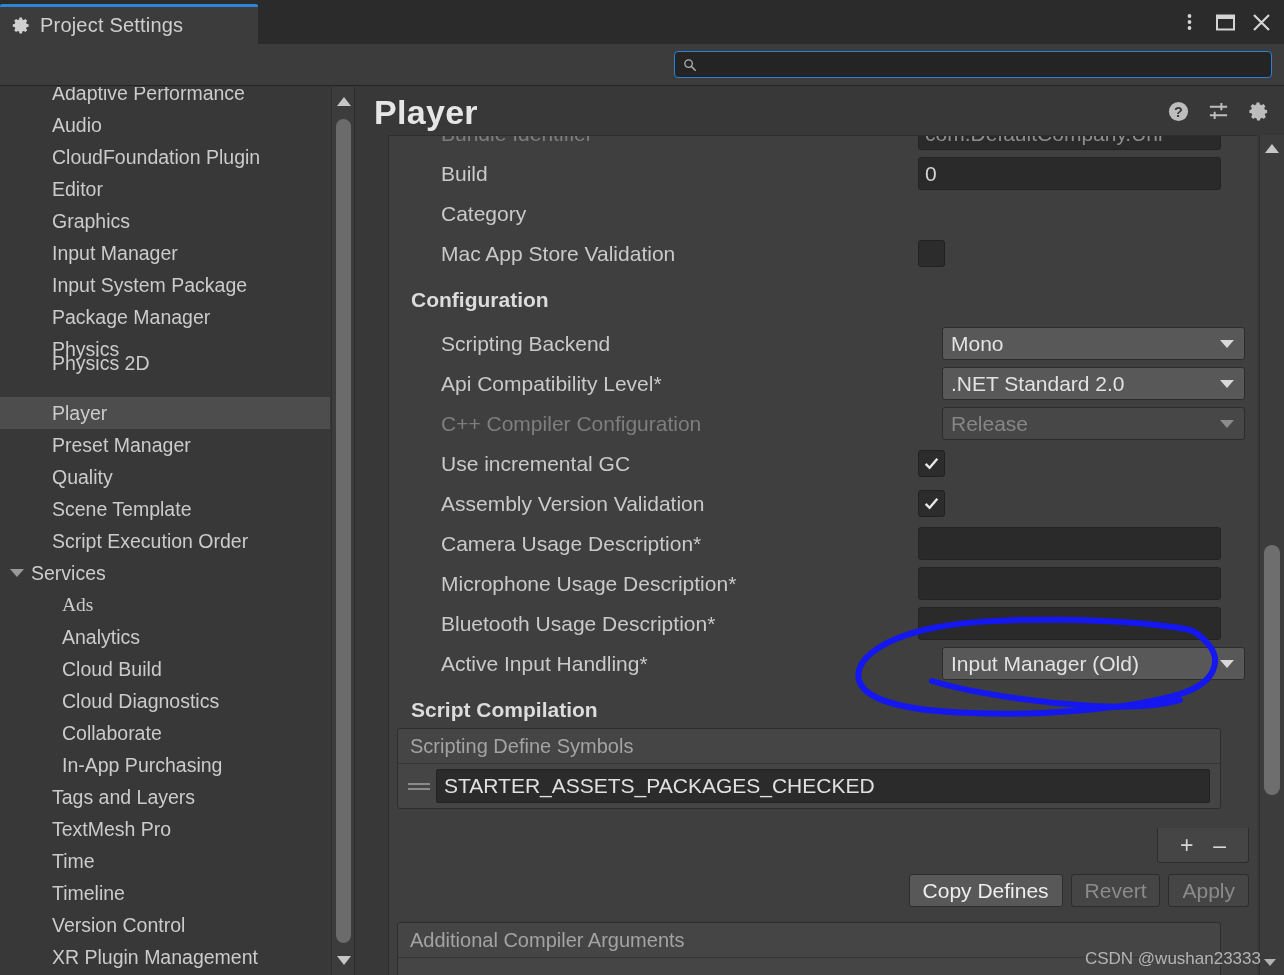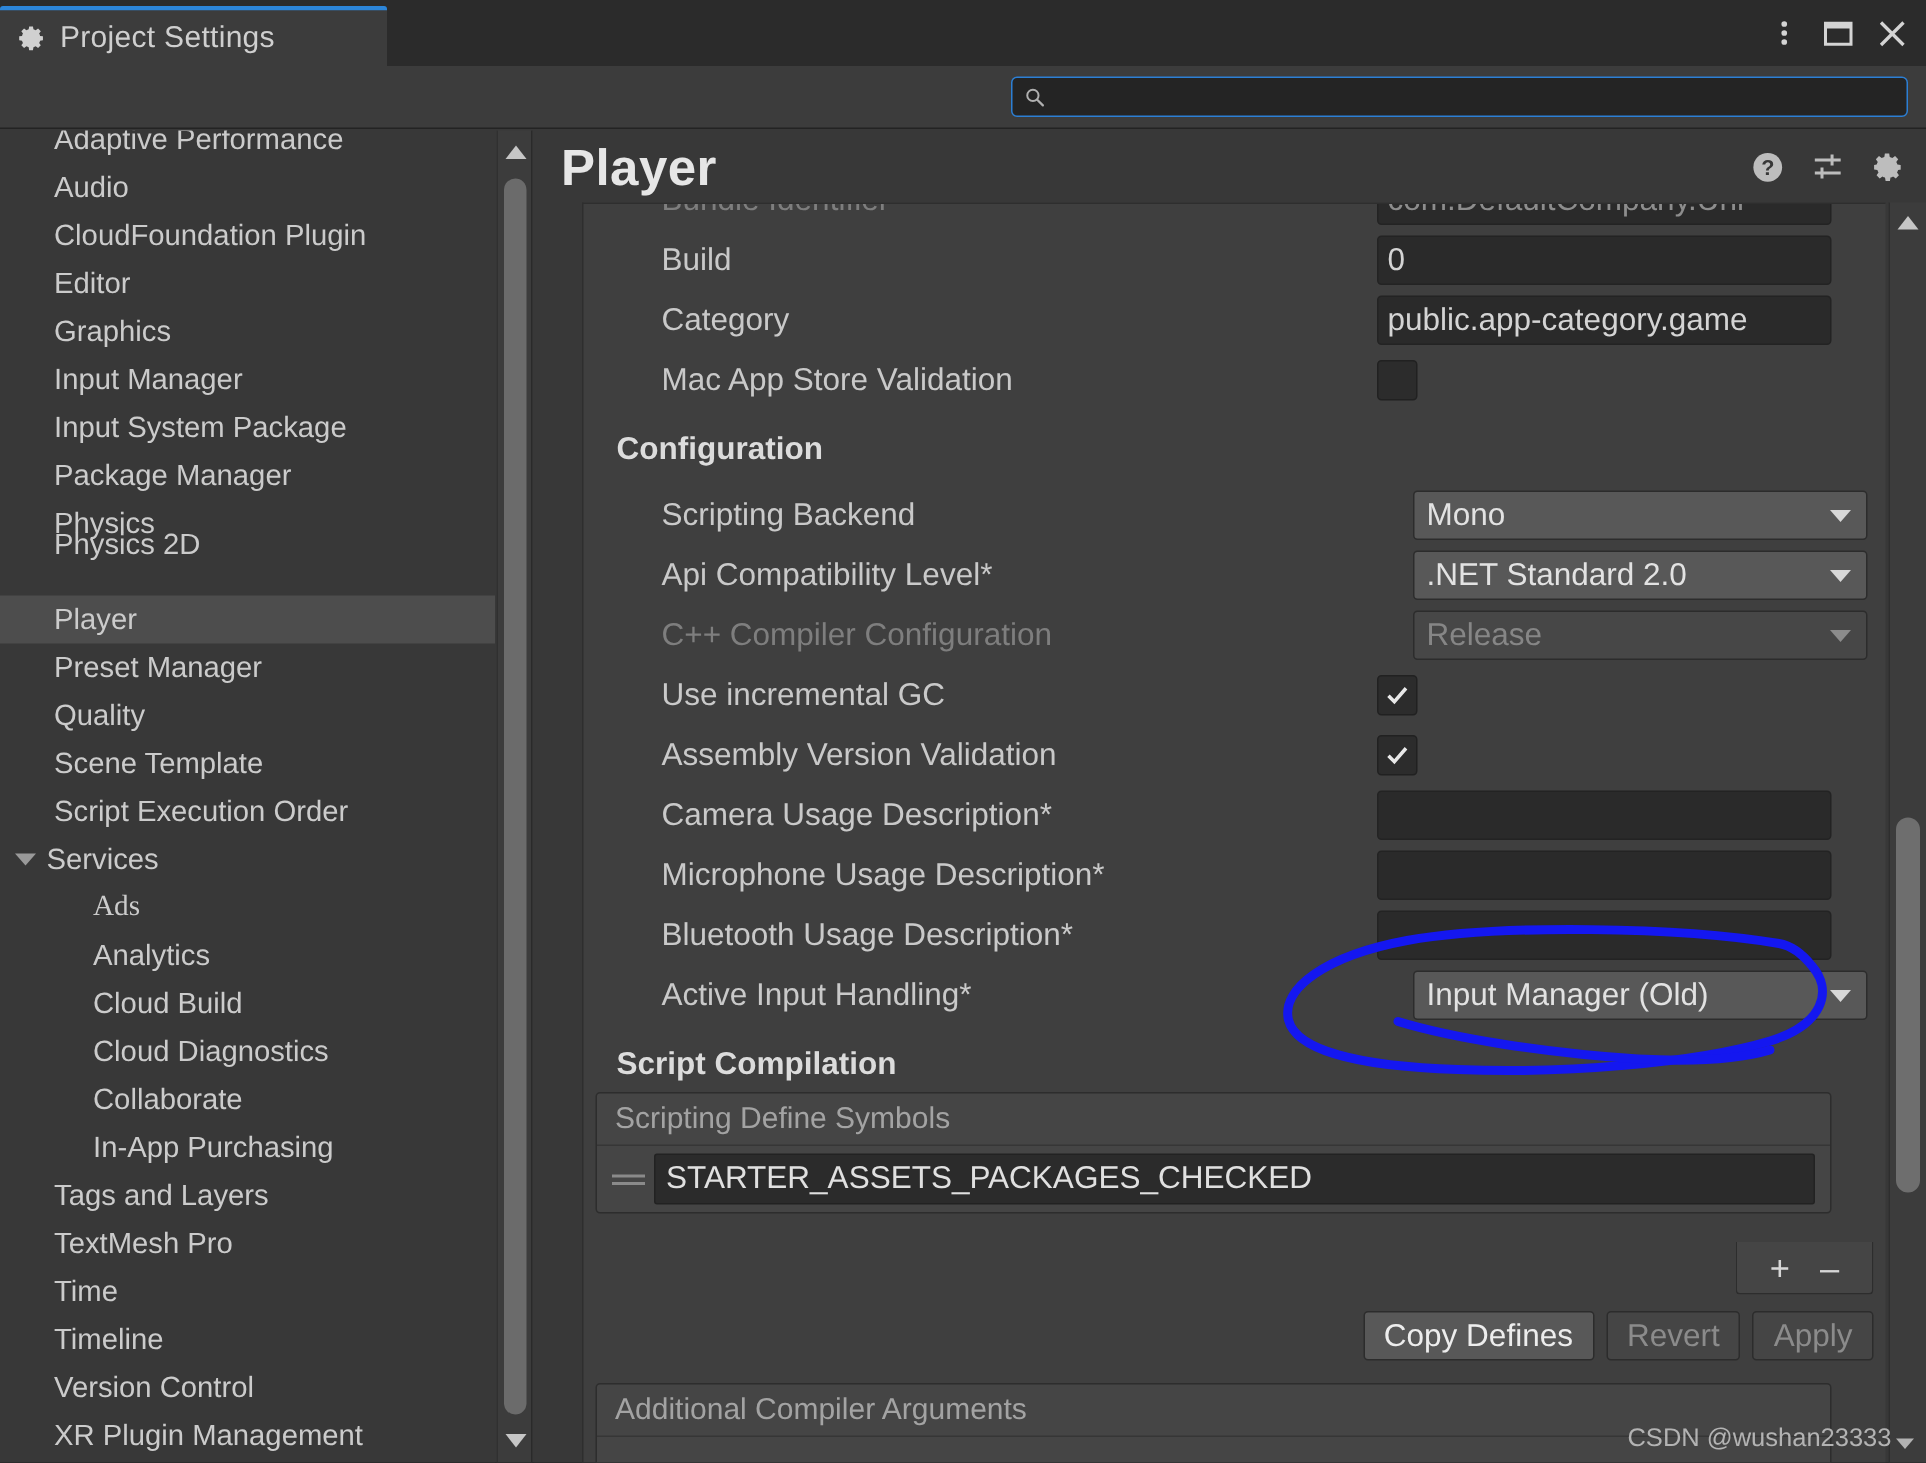--- a/index.html
+++ b/index.html
@@ -52,21 +52,21 @@
     margin-left:6px; width:540px; height:20px;
   }
 
   
   .sidebar{
     position:absolute; left:0; top:87px; width:330px; height:888px;
     background:#383838; overflow:hidden;
   }
   .side-item{
     height:32px; display:flex; align-items:center;
-    color:#cbcbcb; font-size:19.5px; padding-left:36px; white-space:nowrap;
+    color:#cbcbcb; font-size:19.5px; padding-left:52px; white-space:nowrap;
   }
   .side-item.selected{ background:#4d4d4d; }
   .side-item.child{ padding-left:62px; }
   .side-item.group{ padding-left:10px; gap:0; }
   .side-item.group .arrow{
     width:0;height:0;border-left:7px solid transparent;border-right:7px solid transparent;
     border-top:8px solid #9a9a9a; margin-right:7px; flex:none;
   }
   .side-clip{ position:absolute; left:0; top:0; width:330px; height:888px; }
 
@@ -374,23 +374,20 @@
 
       <div class="row" style="position:absolute; left:0; top:18px; width:824px;">
         <span class="lbl">Build</span>
         <span class="ctrl" style="top:3px;">
           <span class="field">0</span>
         </span>
       </div>
 
       <div class="row" style="position:absolute; left:0; top:58px; width:824px;">
         <span class="lbl">Category</span>
-        <span class="ctrl" style="top:3px;">
-          <span class="field">public.app-category.game</span>
-        </span>
       </div>
 
       <div class="row" style="position:absolute; left:0; top:98px; width:824px;">
         <span class="lbl">Mac App Store Validation</span>
         <span class="ctrl" style="top:6px;">
           <span class="checkbox"></span>
         </span>
       </div>
 
       <div class="sect" style="top:152px;">Configuration</div>

